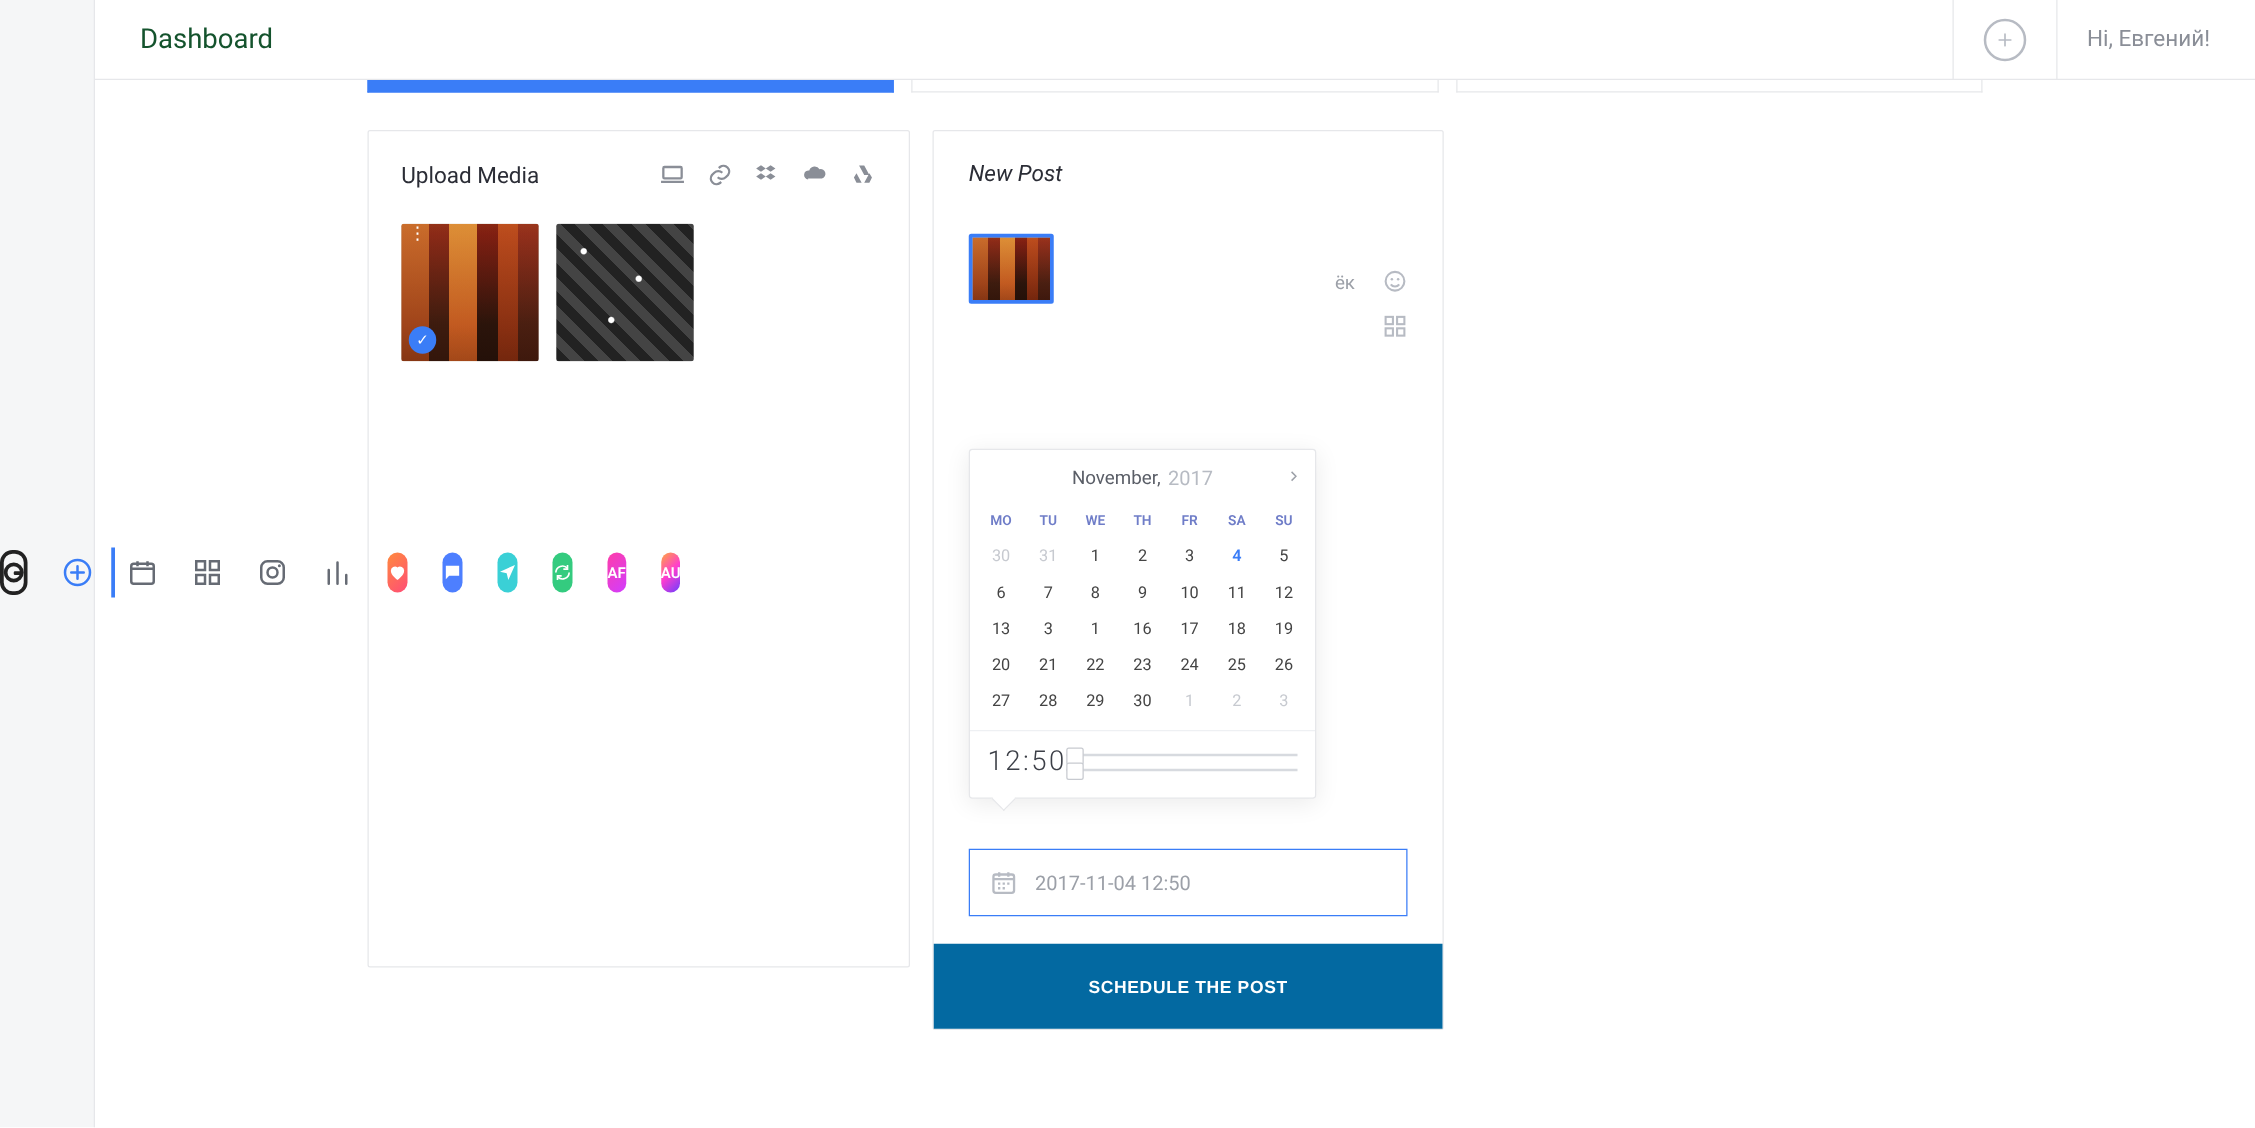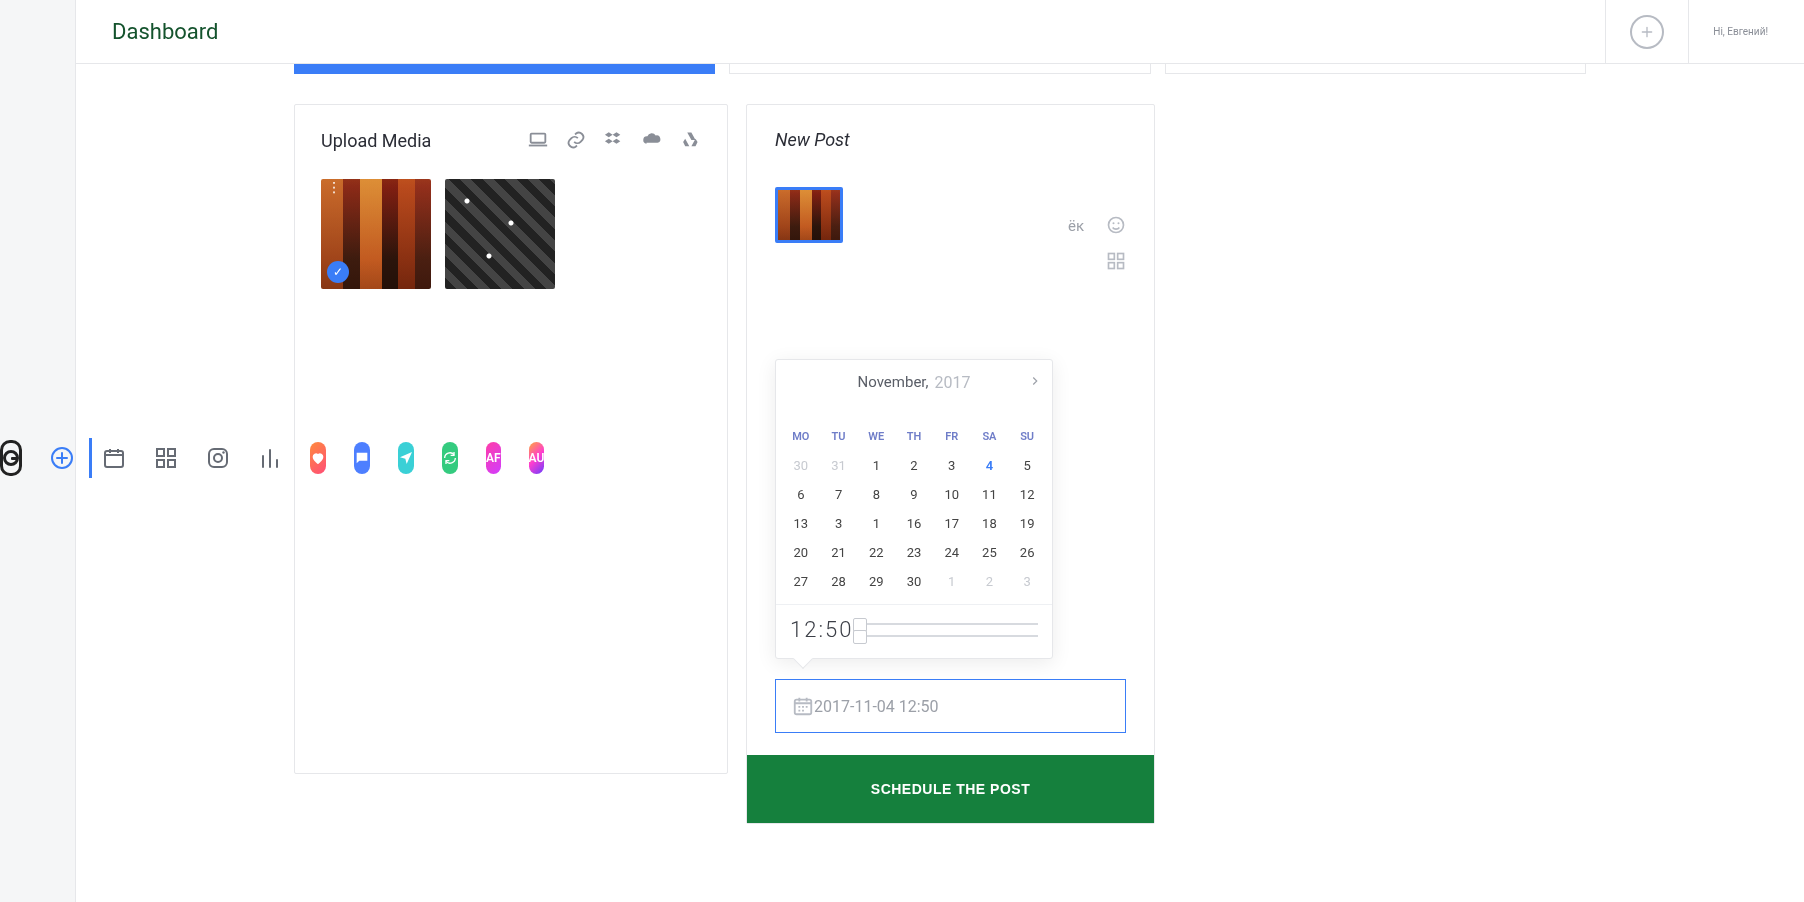--- a/index.html
+++ b/index.html
@@ -23,21 +23,21 @@
   .chip.ref   { background:#34cb7f; }
   .chip.af    { background:linear-gradient(135deg,#ff3da8,#d13dff); }
   .chip.au    { background:linear-gradient(135deg,#ffa63d,#ff3dcf,#6a3dff); }
 
   
   .main { flex:1; display:flex; flex-direction:column; }
   .header { height:64px; border-bottom:1px solid #e6e7ea; display:flex; align-items:center; padding:0 36px; justify-content:space-between; }
   .page-title { font-size:22px; font-weight:400; color:#14532d; }
   .header-right { display:flex; align-items:center; gap:24px; }
   .plus-circle { width:34px; height:34px; border:2px solid #b7bbc3; border-radius:50%; display:flex; align-items:center; justify-content:center; color:#b7bbc3; }
-  .greet { color:#8a8e97; font-size:10px;text-align:right; }
+  .greet { color:#8a8e97; font-size:18px;text-align:right; }
   .header-right .divider { width:1px; height:64px; background:#e6e7ea; }
 
   
   .tabs-strip { height:12px; display:flex; gap:14px; padding:0 218px 0 218px; }
   .tab { height:10px; flex:1; border:1px solid #e6e7ea; border-top:none; }
   .tab.active { background:#3a7df7; border-color:#3a7df7; }
 
   
   .content { flex:1; display:flex; gap:18px; padding:28px 0 0 218px; }
   .card { background:#fff; border:1px solid #e6e7ea; border-radius:2px; }
@@ -54,33 +54,33 @@
   .thumb .check { position:absolute; left:6px; bottom:6px; width:22px; height:22px; background:#3a7df7; border-radius:50%; display:flex; align-items:center; justify-content:center; color:#fff; font-size:12px; }
 
   
   .col-post { width:409px; height:720px; padding:24px 28px 0; position:relative; display:flex; flex-direction:column; }
   .post-title { font-size:18px; margin-bottom:37px;font-style:italic; }
   .post-thumb { width:68px; height:56px; border:3px solid #3a7df7; border-radius:2px; background:#4a3b2e; margin-bottom:12px; }
   .post-tools { position:absolute; right:28px; top:110px; display:flex; flex-direction:column; gap:16px; color:#b7bbc3; }
   .post-tools .ico { width:20px; height:20px; cursor:pointer; }
   .caption-box { border:1px solid #e6e7ea; border-radius:2px; height:170px; margin-top:6px; }
   .loc-box { border:1px solid #e6e7ea; border-radius:2px; height:48px; margin-top:18px; }
-  .schedule-btn { position:absolute; left:0; right:0; bottom:0; height:68px; background:#15803d; color:#fff; border:none; font-size:14px; font-weight:700; letter-spacing:.5px; cursor:pointer; }
-
-  
-  .date-field { margin-top:auto; margin-bottom:90px; border:1.5px solid #3a7df7; height:54px; display:flex; align-items:center; padding:0 16px; color:#9ca0a8; }
+  .schedule-btn { position:absolute; left:0; right:0; bottom:0; height:68px; background:#0369a1; color:#fff; border:none; font-size:14px; font-weight:700; letter-spacing:.5px; cursor:pointer; }
+
+  
+  .date-field { margin-top:auto; margin-bottom:90px; border:1.5px solid #3a7df7; height:54px; display:flex; align-items:center; gap:14px; padding:0 16px; color:#9ca0a8; }
   .date-field .cal-ico { color:#b7bbc3; }
 
   
   .calendar-pop { position:absolute; top:254px; left:28px; width:278px; background:#fff; border:1px solid #e6e7ea; box-shadow:0 4px 20px rgba(0,0,0,.08); border-radius:3px; z-index:5; }
   .cal-head { display:flex; align-items:center; justify-content:center; gap:6px; height:44px; position:relative; }
   .cal-head .next { position:absolute; right:10px; color:#9ca0a8; cursor:pointer; }
   .cal-month { font-size:15px; color:#5a5e67; }
   .cal-year  { color:#b7bbc3; }
-  .cal-grid { display:grid; grid-template-columns:repeat(7,1fr); text-align:center; padding:0 6px 8px; font-size:13px;margin-top:20px; }
+  .cal-grid { display:grid; grid-template-columns:repeat(7,1fr); text-align:center; padding:0 6px 8px; font-size:13px; }
   .cal-dow { color:#6f7dc8; font-weight:600; font-size:11px; padding:6px 0 8px; }
   .cal-day { padding:7px 0; color:#444; cursor:pointer; }
   .cal-day.muted { color:#c7cad0; }
   .cal-day.today { color:#3a7df7; font-weight:600; }
   .cal-time { display:flex; align-items:center; gap:0; padding:12px 14px 16px; border-top:1px solid #eef0f3; }
   .cal-time-val { font-size:22px; font-weight:300; letter-spacing:2px; color:#3c3f47; }
   .sliders { flex:1; display:flex; flex-direction:column; gap:10px; }
   .slider { height:2px; background:#d7dadf; position:relative; }
   .slider::before { content:""; position:absolute; left:0; top:-5px; width:12px; height:12px; background:#fff; border:1px solid #c7cad0; border-radius:2px; }
   .cal-tip { position:absolute; bottom:-8px; left:20px; width:14px; height:14px; background:#fff; border-left:1px solid #e6e7ea; border-bottom:1px solid #e6e7ea; transform:rotate(-45deg); }

